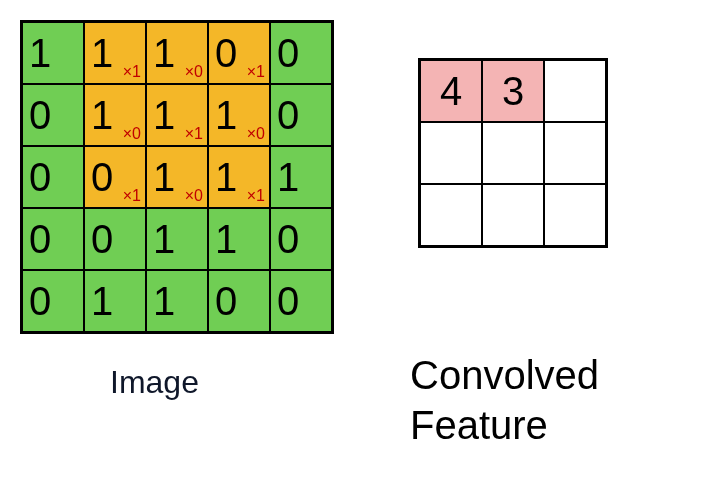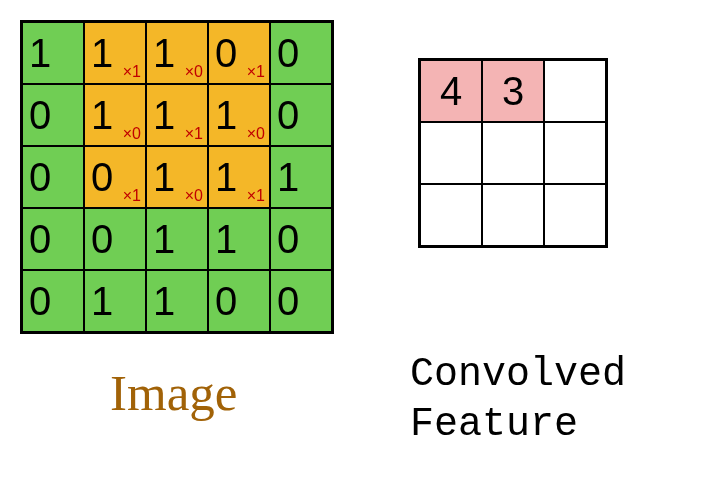--- a/index.html
+++ b/index.html
@@ -65,32 +65,30 @@
     font-size: 40px;
     line-height: 60px;
     color: #000;
     display: block;
   }
 
   .label-image {
     position: absolute;
     left: 110px;
     top: 364px;
-    font-size: 51px;
-    color: #a16207;
-    font-family: Liberation Serif, serif;
+    font-size: 32px;
+    color: #0f172a;
   }
   .label-feature {
     position: absolute;
     left: 410px;
     top: 350px;
     font-size: 40px;
     color: #000;
     line-height: 1.25;
-    font-family: Liberation Mono, monospace;
   }
 </style>
 </head>
 <body>
 
 <div class="image-grid">
     <div class="cell g">
       <span class="val">1</span>
     </div>
     <div class="cell o">

